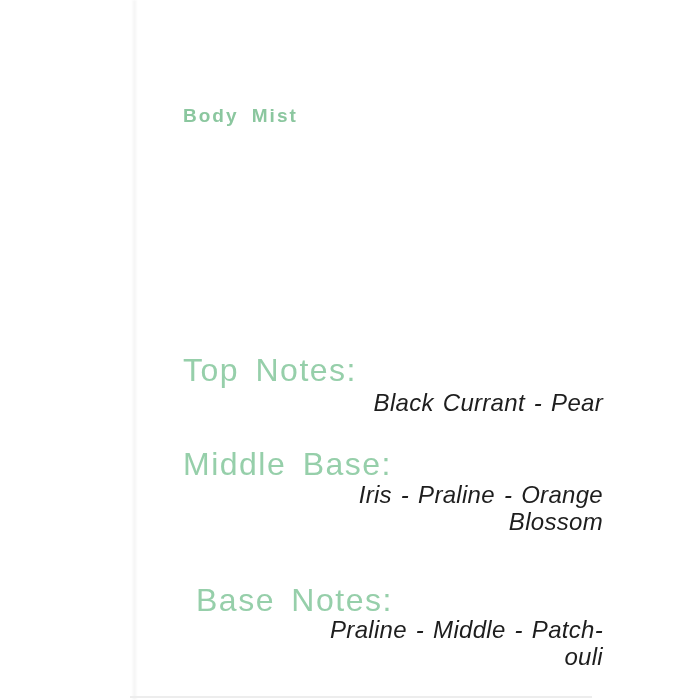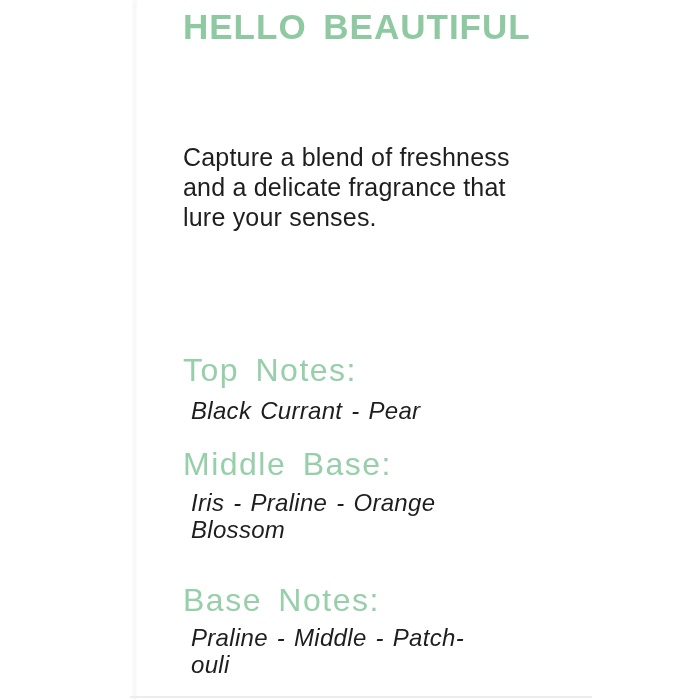--- a/index.html
+++ b/index.html
@@ -81,51 +81,49 @@
     line-height: 1;
     font-weight: normal;
     letter-spacing: 1.5px;
     word-spacing: 6px;
     color: var(--heading-green, #96cfaa);
     white-space: nowrap;
   }
   .note-values {
     position: absolute;
     left: 183px;
-    margin: 8px;
+    margin: 0;
     width: 420px;
     font-size: 24px;
     line-height: 27px;
     font-style: italic;
     font-weight: normal;
     letter-spacing: 0.3px;
     word-spacing: 2px;
     color: var(--body-text, #1d1d1d);
     white-space: pre-line;
+    text-align: right;
   }
   .top-notes-label    { top: 354px; }
   .top-notes-values   { top: 389px; }
   .middle-notes-label { top: 448px; }
   .middle-notes-values{ top: 481px; }
-  .base-notes-label   { top: 584px; }
+  .base-notes-label   { top: 584px; margin-left: 13px; }
   .base-notes-values  { top: 616px; }
 </style>
 </head>
 <body>
 
 <div class="page">
 
   <div class="artifact-vline"></div>
 
-  <h1 class="title">HELLO BEAUTIFUL</h1>
 
+  <h2 class="subtitle">Body Mist</h2>
 
-  <p class="description">Capture a blend of freshness
-and a delicate fragrance that
-lure your senses.</p>
 
   <section>
     <h3 class="note-label top-notes-label">Top Notes:</h3>
     <p class="note-values top-notes-values">Black Currant - Pear</p>
   </section>
 
   <section>
     <h3 class="note-label middle-notes-label">Middle Base:</h3>
     <p class="note-values middle-notes-values">Iris - Praline - Orange
 Blossom</p>

